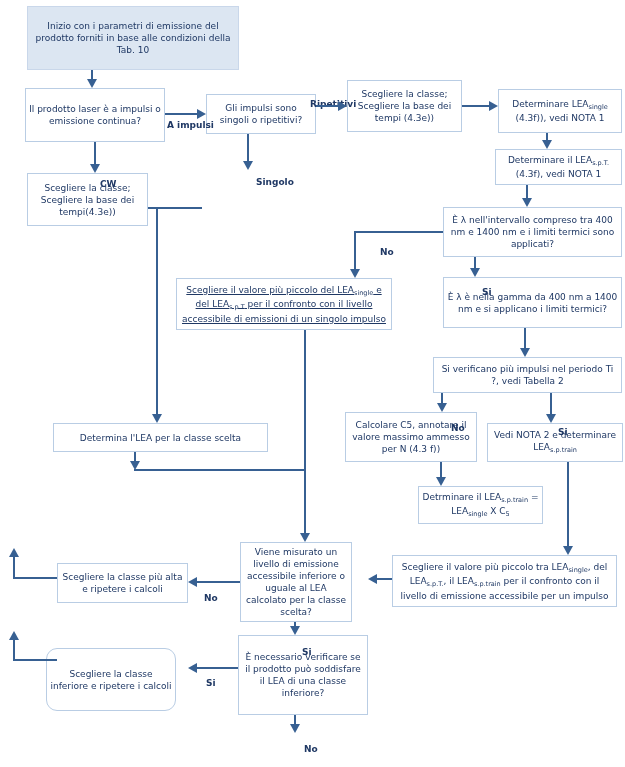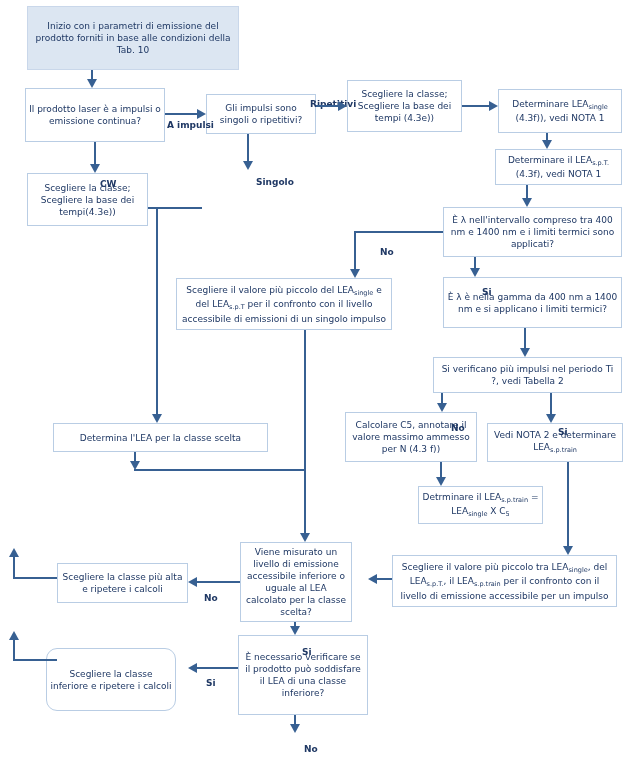--- a/index.html
+++ b/index.html
@@ -66,21 +66,21 @@
 
   <div class="box" style="left:27px;top:173px;width:121px;height:53px;">
       <span class="tx">Scegliere la classe; Scegliere la base dei tempi(4.3e))</span>
     </div>
 
 
   <div class="box" style="left:443px;top:207px;width:179px;height:50px;">
       <span class="tx">È λ nell'intervallo compreso tra 400 nm e 1400 nm e i limiti termici sono applicati?</span>
     </div>
 
-  <div class="box" style="left:176px;top:278px;width:216px;height:52px;">
+  <div class="box" style="left:176px;top:278px;width:216px;height:52px;text-decoration:underline;">
       <span class="tx"><span>Scegliere il valore più piccolo del LEA</span><span class="s">single</span><span> e del LEA</span><span class="s">s.p.T</span><span> per il confronto con il livello accessibile di emissioni di un singolo impulso</span></span>
     </div>
 
   <div class="box" style="left:443px;top:277px;width:179px;height:51px;">
       <span class="tx">È λ è nella gamma da 400 nm a 1400 nm e si applicano i limiti termici?</span>
     </div>
 
   <div class="box" style="left:433px;top:357px;width:189px;height:36px;">
       <span class="tx">Si verificano più impulsi nel periodo Ti ?, vedi Tabella 2</span>
     </div>

